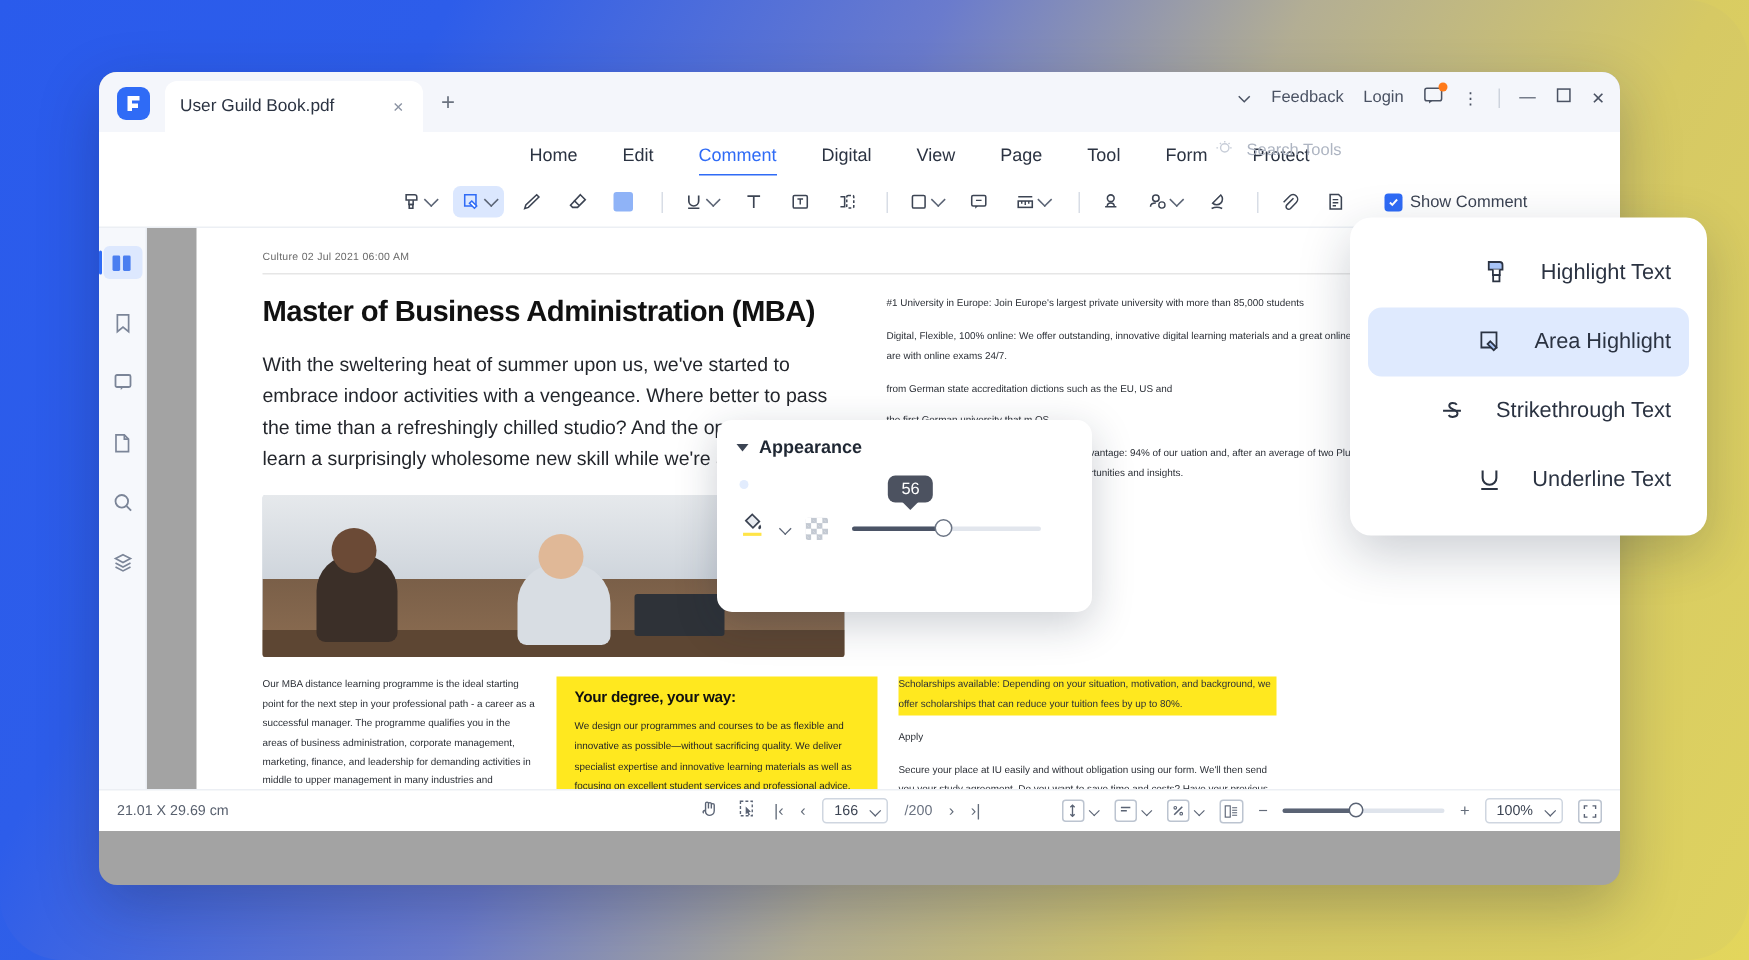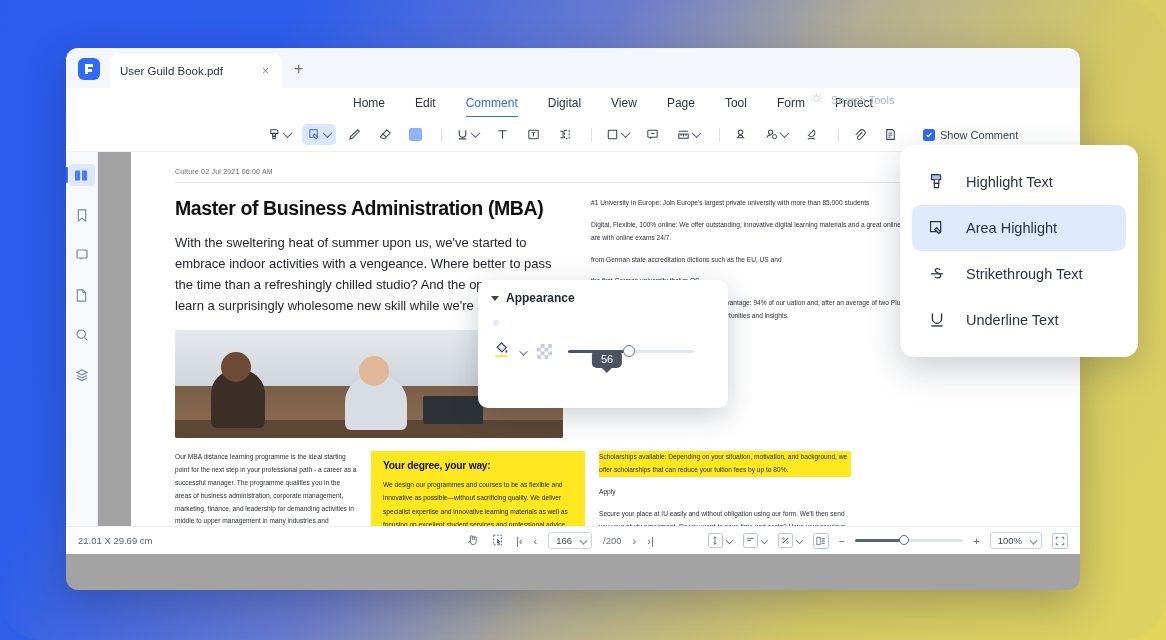--- a/index.html
+++ b/index.html
@@ -133,28 +133,28 @@
   .ap-bottom { display:flex; align-items:center; gap:10px; margin-top:14px; padding-left:2px;}
   .checker { width:15px; height:15px; border-radius:2px;
      background-image: linear-gradient(45deg,#c3c9d2 25%,transparent 25%,transparent 75%,#c3c9d2 75%),
                        linear-gradient(45deg,#c3c9d2 25%,transparent 25%,transparent 75%,#c3c9d2 75%);
      background-size:7.5px 7.5px; background-position:0 0,3.75px 3.75px; background-color:#fff; cursor:pointer;}
   .opslider { position:relative; width:126px; height:3px; background:#e2e6ed; border-radius:2px; margin-left:6px;}
   .opslider .fill { position:absolute; left:0; top:0; height:3px; width:48%; background:#4b5costa; background:#4b5466; border-radius:2px;}
   .opknob { position:absolute; left:44%; top:-5px; width:12px; height:12px; border-radius:50%; background:#fff;
      border:1.5px solid #6b7484; cursor:pointer; }
   .tooltip { position:absolute; left:31%; top:-34px; transform:translateX(-50%); background:#4c5260; color:#fff;
-     font-size:11px; padding:3px 9px; border-radius:5px;margin-top:34px; }
+     font-size:11px; padding:3px 9px; border-radius:5px; }
   .tooltip:after { content:""; position:absolute; left:50%; bottom:-5px; transform:translateX(-50%);
      border-left:6px solid transparent; border-right:6px solid transparent; border-top:6px solid #4c5260;}
 
   
   .ctxmenu { position:absolute; left:900px; top:145px; width:238px; background:#fff; border-radius:14px;
      box-shadow:0 12px 34px rgba(25,35,60,.22); padding:14px 12px; }
-  .ctxitem { display:flex; align-items:center; gap:16px; height:46px; padding:0 12px; border-radius:9px; cursor:pointer;}
+  .ctxitem { display:flex; align-items:center; gap:16px; height:46px; padding:0 12px; border-radius:9px; cursor:pointer;justify-content:flex-end;}
   .ctxitem.sel { background:#dfeafe; }
   .ctxlabel { font-size:14.5px; color:#2b3342; }
   .ctxico { width:26px; display:flex; justify-content:center; }
 </style>
 </head>
 <body>
 
 <div class="bg-round"></div>
 
 <div class="window">
@@ -163,20 +163,41 @@
     <div class="applogo">
       <svg width="14" height="14" viewBox="0 0 14 14">
           <path d="M3 2h8v3H6v2h4v3H6v2H3z" fill="#fff"></path>
         </svg>
     </div>
     <div class="tab">
       <span class="tab-label">User Guild Book.pdf</span>
       <span class="tab-close">×</span>
     </div>
     <div class="tab-new">+</div>
+    <div class="tb-right">
+      <svg class="chevd" viewBox="0 0 12 12">
+          <path d="M2 4.5L6 8.5L10 4.5" stroke="#4a5263" stroke-width="1.1" fill="none"></path>
+        </svg>
+      <span>Feedback</span>
+      <span>Login</span>
+      <span class="msg-ico">
+        <svg width="13" height="13" viewBox="0 0 14 14">
+            <rect x="1" y="2" width="12" height="9" rx="1.5" stroke="#4a5263" stroke-width="1.1" fill="none"></rect>
+            <path d="M4 11v2l2.5-2" fill="#4a5263"></path>
+          </svg>
+        <span class="msg-dot"></span>
+      </span>
+      <span>⋮</span>
+      <span class="vdiv"></span>
+      <span>—</span>
+      <span><svg width="11" height="11" viewBox="0 0 12 12">
+            <rect x="1.5" y="1.5" width="9" height="9" stroke="#4a5263" stroke-width="1.1" fill="none"></rect>
+          </svg></span>
+      <span>✕</span>
+    </div>
   </div>
 
   <div class="menurow">
     <div class="menus">
       <div class="menu">Home</div>
       <div class="menu">Edit</div>
       <div class="menu active">Comment</div>
       <div class="menu">Digital</div>
       <div class="menu">View</div>
       <div class="menu">Page</div>

